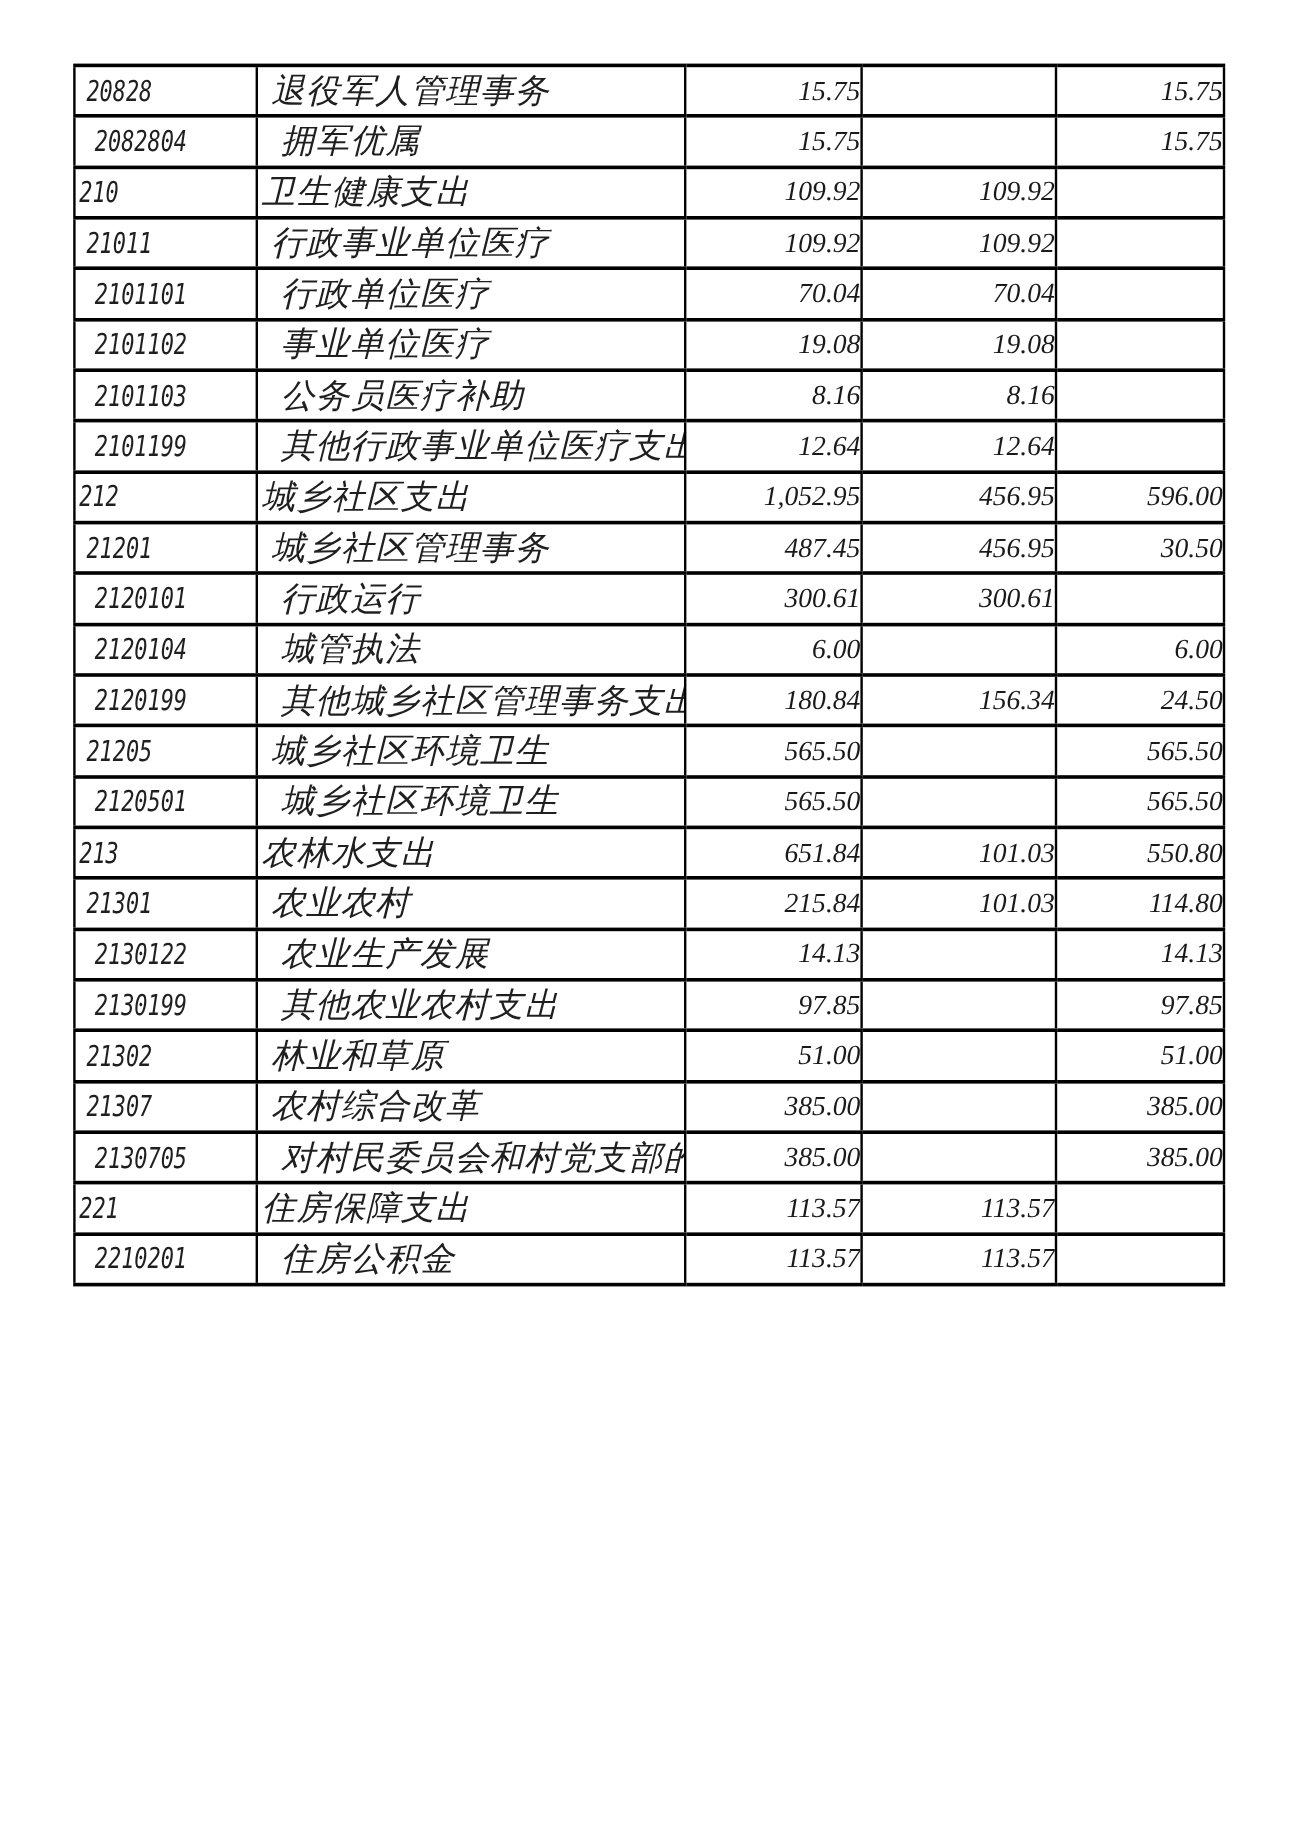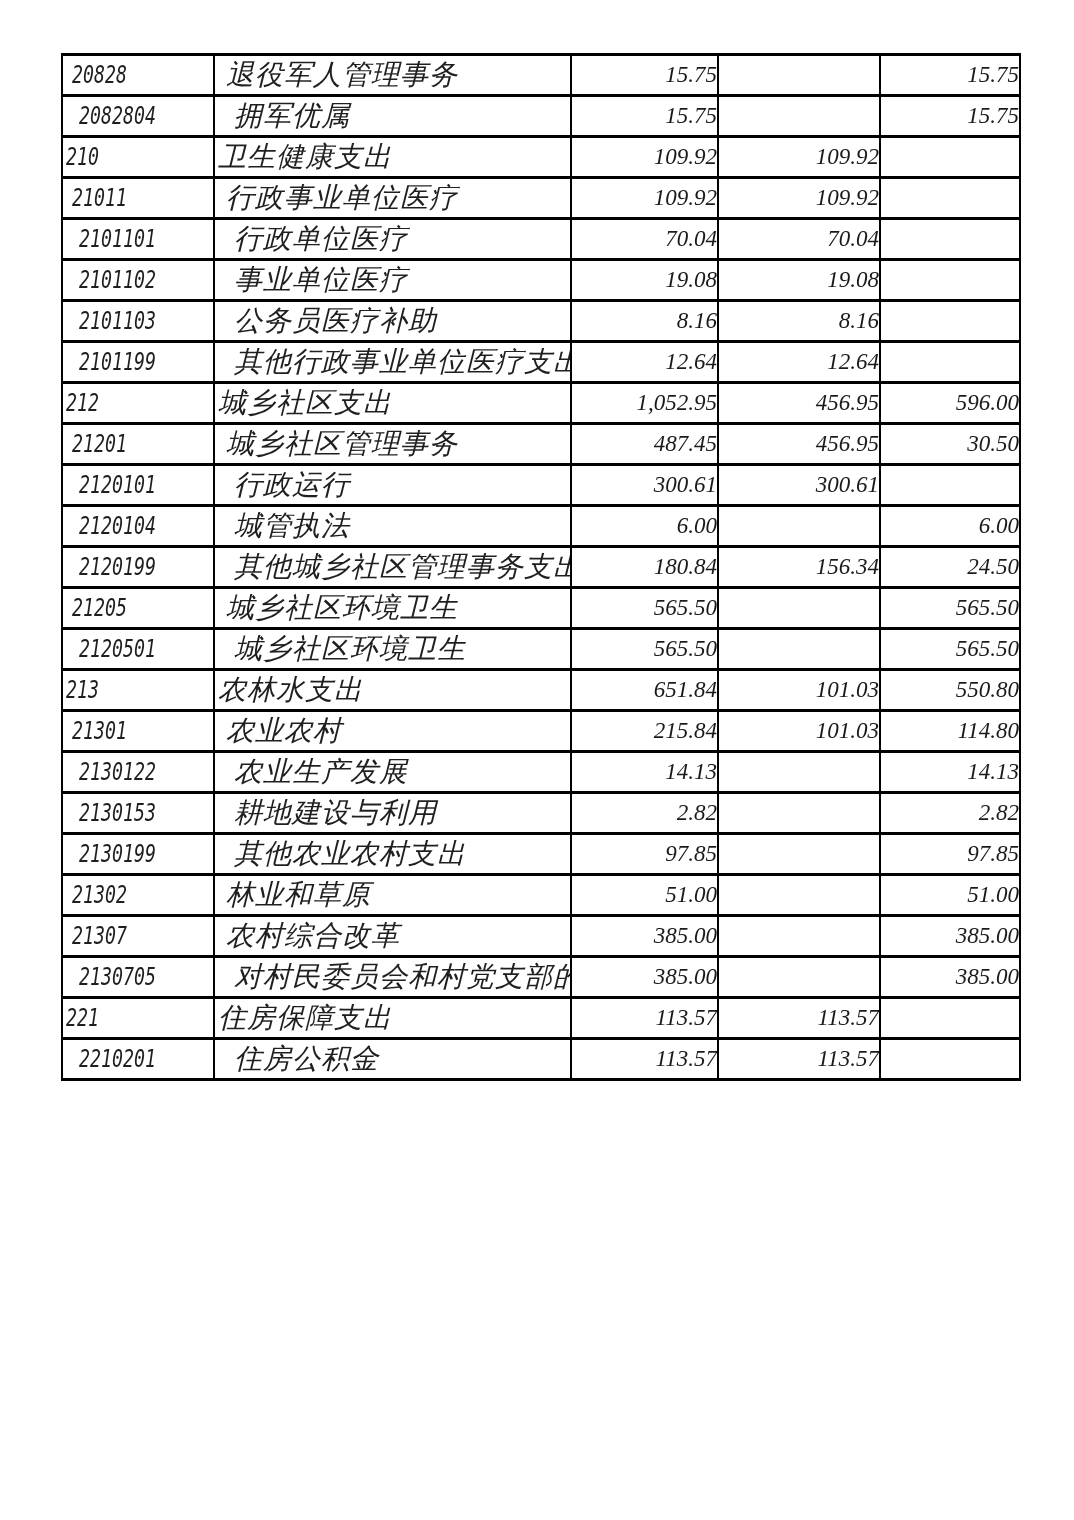--- a/index.html
+++ b/index.html
@@ -222,27 +222,20 @@
 
 
   <tr class="lvl-3">
     <td class="code-cell"><span class="t">2130122</span></td>
     <td class="name-cell"><span class="t">农业生产发展</span></td>
     <td class="amt">14.13</td>
     <td class="amt"></td>
     <td class="amt">14.13</td>
   </tr>
 
-  <tr class="lvl-3">
-    <td class="code-cell"><span class="t">2130153</span></td>
-    <td class="name-cell"><span class="t">耕地建设与利用</span></td>
-    <td class="amt">2.82</td>
-    <td class="amt"></td>
-    <td class="amt">2.82</td>
-  </tr>
 
   <tr class="lvl-3">
     <td class="code-cell"><span class="t">2130199</span></td>
     <td class="name-cell"><span class="t">其他农业农村支出</span></td>
     <td class="amt">97.85</td>
     <td class="amt"></td>
     <td class="amt">97.85</td>
   </tr>
 
   <tr class="lvl-2">

